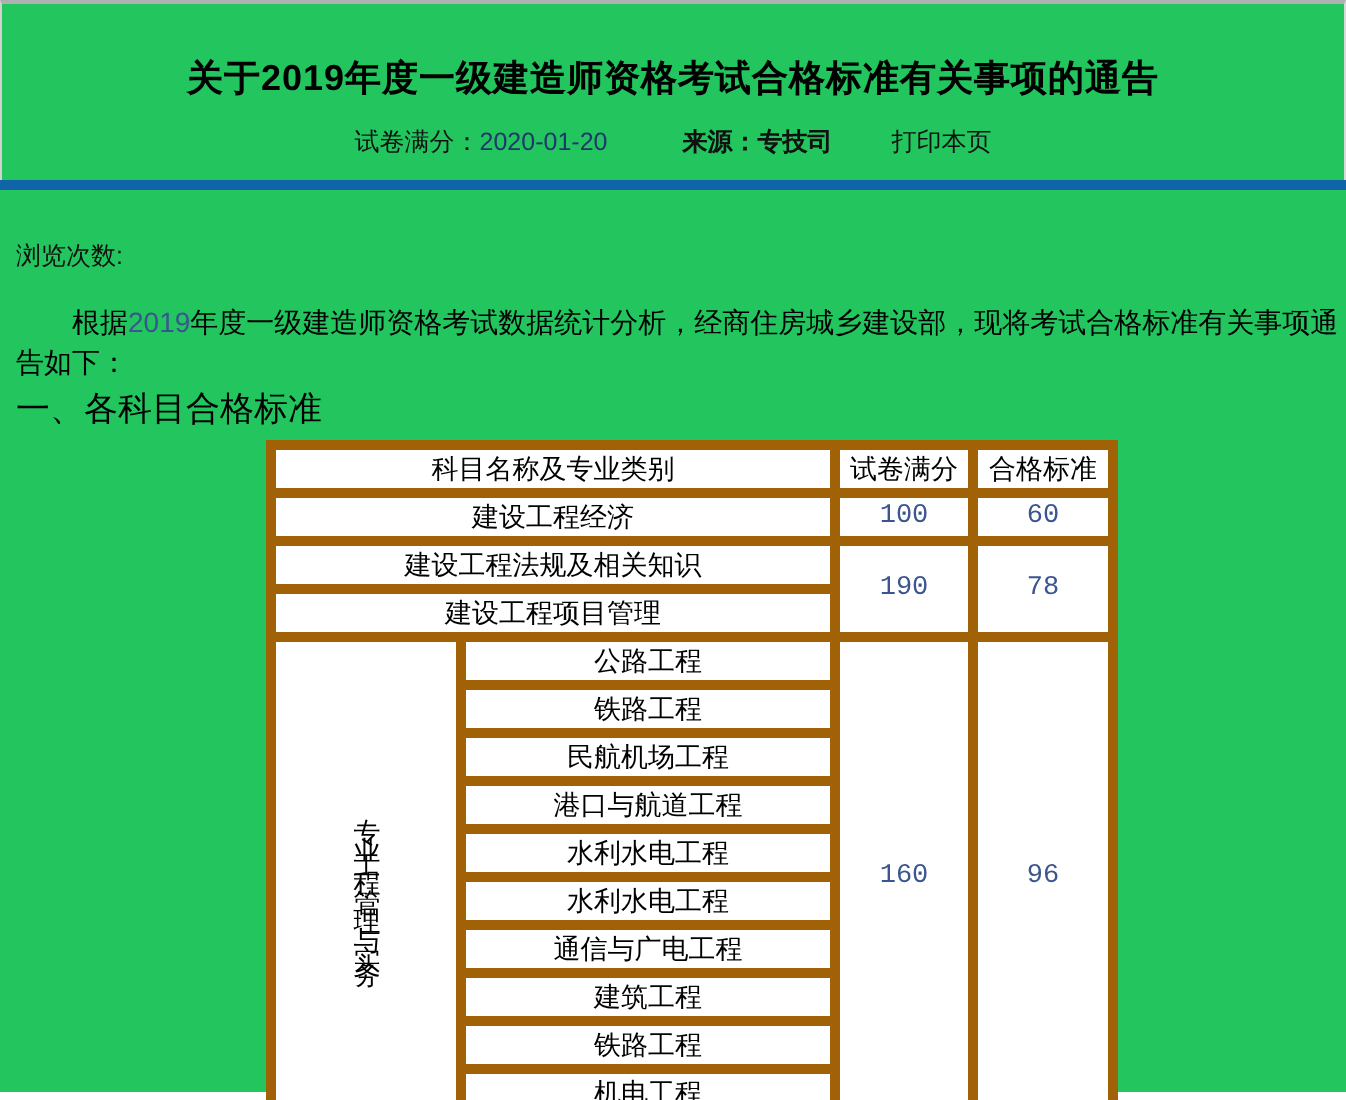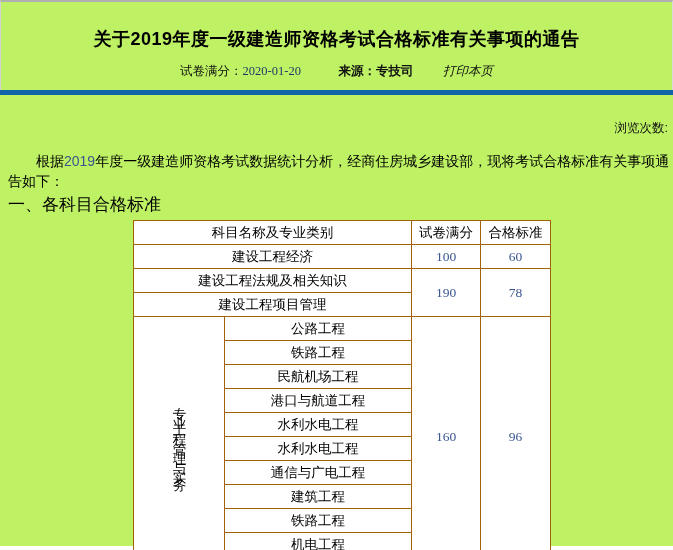--- a/index.html
+++ b/index.html
@@ -3,21 +3,21 @@
 <meta charset="utf-8">
 <style>
   :root{
     --divider-blue:#1065a8;
     --number-blue:#3a5590;
     --top-line-gray:#b0b0b0;
   }
   *{margin:0;padding:0;box-sizing:border-box;}
   html,body{width:673px;height:550px;background:#fff;overflow:hidden;
     font-family:"Liberation Sans","DejaVu Sans",sans-serif;color:#000;}
-  .page{position:relative;width:673px;height:546px;background:#bef264;}
+  .page{position:relative;width:673px;height:546px;background:#22c55e;}
 
   
   .doc-header{
     border-top:2px solid var(--top-line-gray);
     border-left:1px solid #d2d2d2;
     border-right:1px solid #d9d9d9;
     height:90px;
     padding-top:27px;
     text-align:center;
   }
@@ -27,31 +27,30 @@
     letter-spacing:0.5px;
     line-height:20px;
   }
   .doc-meta{
     margin-top:14px;
     font-size:12.5px;
     color:#111;
   }
   .doc-meta .meta-group{display:inline-block;}
   .doc-meta .gap-lg{margin-left:34px;font-weight:bold;}
-  .doc-meta .gap-md{margin-left:26px;font-style:italic;}
-  .meta-value{font-family:Liberation Serif, serif;color:#20376b;}
+  .doc-meta .gap-md{margin-left:26px;}
+  .meta-value{font-family:Liberation Sans, sans-serif;color:#20376b;}
   .print-link{color:#111;text-decoration:none;cursor:pointer;}
 
   .blue-divider{height:5px;background:var(--divider-blue);width:673px;}
 
   
   .content{padding:0 3px 0 8px;}
   .views-line{
     margin-top:25px;
-    text-align:right;
     font-size:12.5px;
     padding-right:2px;
     color:#111;
   }
   .body-paragraph{
     margin-top:14px;
     font-size:14px;
     line-height:20px;
     text-indent:2em;
   }
@@ -63,33 +62,33 @@
   }
 
   
   table.standards{
     margin-left:125px;
     margin-top:5px;
     border-collapse:collapse;
     table-layout:fixed;
   }
   table.standards td{
-    border:1px solid #a16207;
+    border:5px solid #a16207;
     text-align:center;
     vertical-align:middle;
     font-size:13.5px;
     height:24px;
     padding:0;
     background:#fff;
   }
   .col-vert{width:48px;}
   .col-subject{width:187px;}
   .col-score{width:69px;}
   .col-pass{width:70px;}
-  td.score-cell{font-family:Liberation Serif, serif;color:var(--number-blue);font-size:13px;}
+  td.score-cell{font-family:Liberation Mono, monospace;color:var(--number-blue);font-size:13px;}
   td.vertical-label{
     writing-mode:vertical-rl;
     text-orientation:upright;
     letter-spacing:9px;
     font-size:13.5px;
     padding:10px 0;
   }
 </style>
 </head>
 <body>

